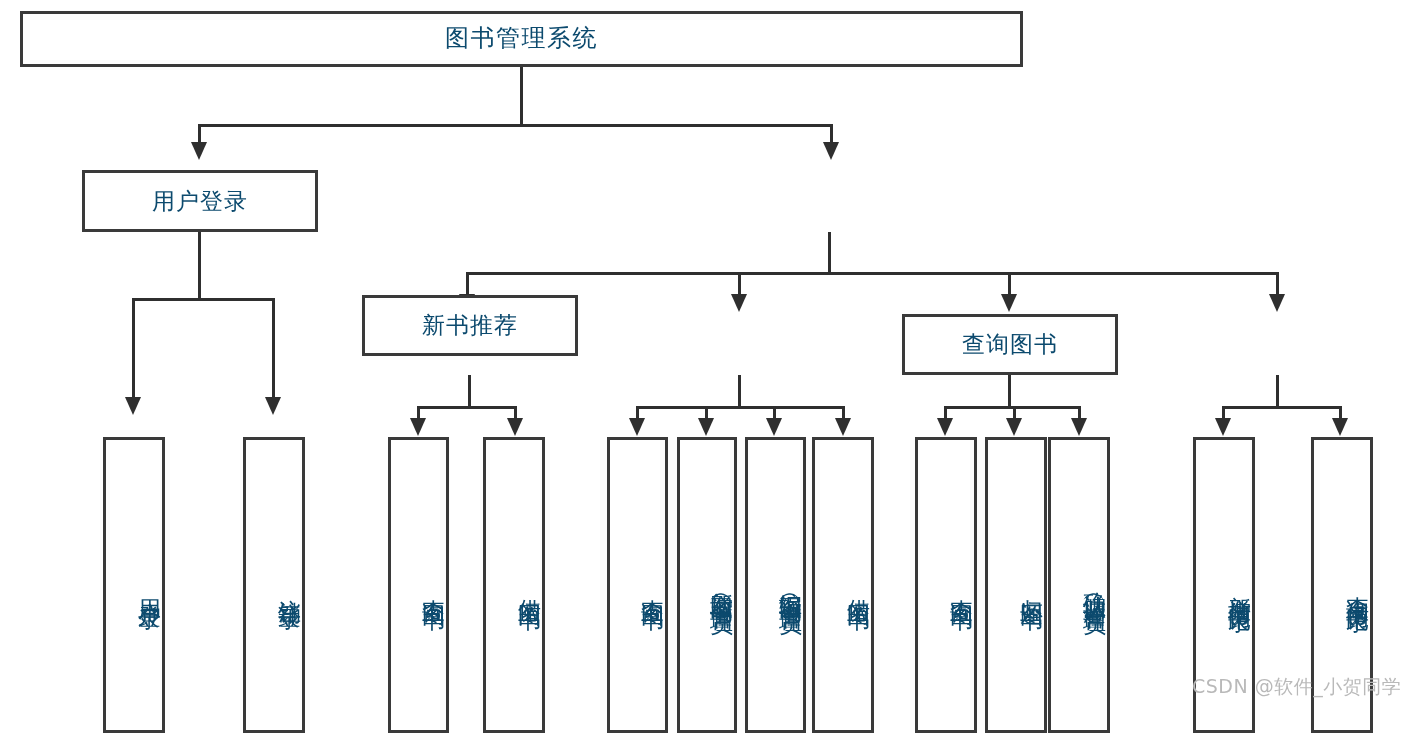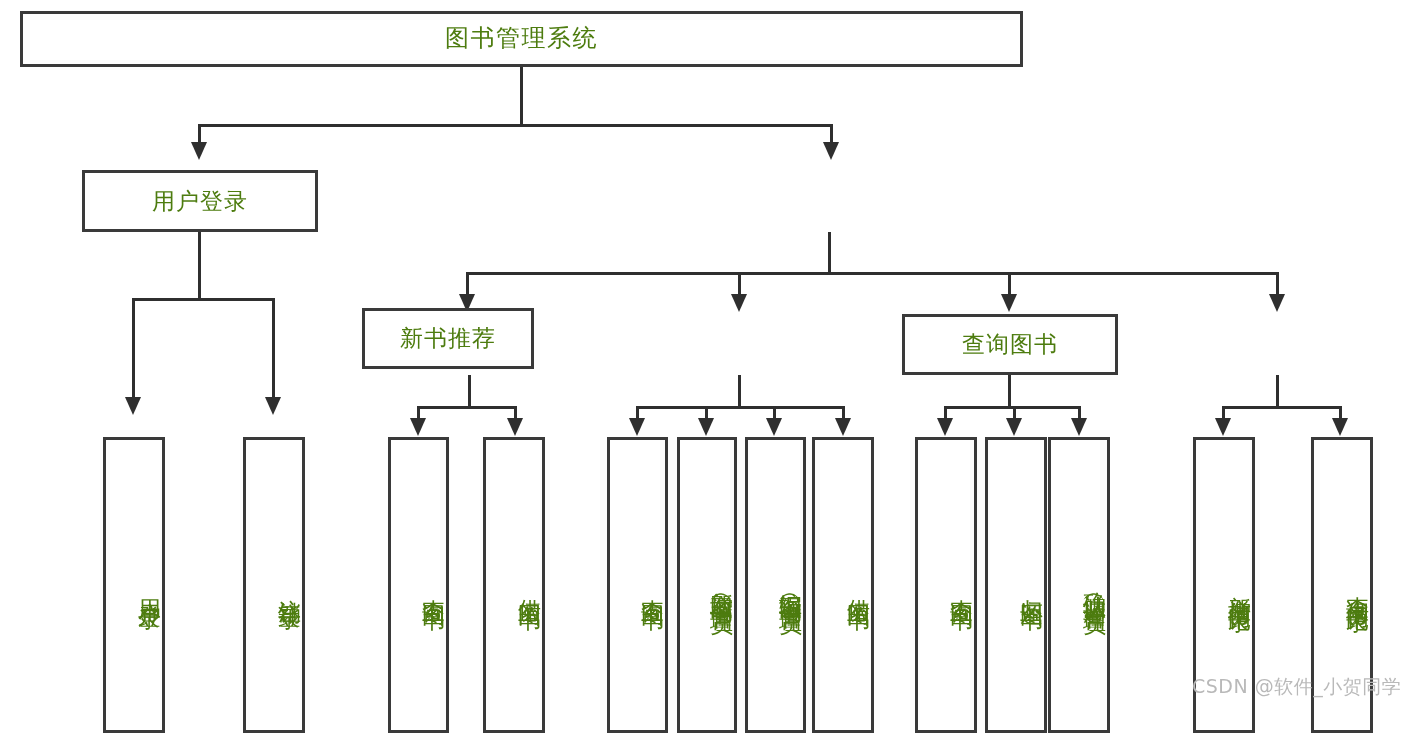--- a/index.html
+++ b/index.html
@@ -19,21 +19,21 @@
   }
   
   .node {
     position: absolute;
     box-sizing: border-box;
     border: 3px solid #3a3a3a;
     background: #ffffff;
     display: flex;
     align-items: center;
     justify-content: center;
-    color: #4d7c0f;
+    color: #0c4a6e;
     line-height: 1.05;
     text-align: center;
   }
   .node.horiz {
     font-size: 23px;
     letter-spacing: 1px;
   }
   .node.root {
     font-size: 24px;
     letter-spacing: 1.5px;
@@ -134,21 +134,21 @@
   <div class="conn hline" style="left:1222px; top:406px; width:120px;"></div>
   <div class="conn vline" style="left:1222px; top:406px; height:14px;"></div>
   <div class="arrow" style="left:1215px; top:418px;"></div>
   <div class="conn vline" style="left:1339px; top:406px; height:14px;"></div>
   <div class="arrow" style="left:1332px; top:418px;"></div>
 
   <div class="node root horiz" style="left:20px; top:11px; width:1003px; height:56px;">图书管理系统</div>
 
   <div class="node horiz" style="left:82px; top:170px; width:236px; height:62px;">用户登录</div>
 
-  <div class="node horiz" style="left:362px; top:308px; width:172px; height:61px;">新书推荐</div>
+  <div class="node horiz" style="left:362px; top:295px; width:216px; height:61px;">新书推荐</div>
   <div class="node horiz" style="left:902px; top:314px; width:216px; height:61px;">查询图书</div>
 
   <div class="node vert" style="left:103px; top:437px; width:62px; height:296px;">用户登录</div>
   <div class="node vert" style="left:243px; top:437px; width:62px; height:296px;">注销登录</div>
   <div class="node vert" style="left:388px; top:437px; width:61px; height:296px;">查询图书</div>
   <div class="node vert" style="left:483px; top:437px; width:62px; height:296px;">借阅图书</div>
   <div class="node vert" style="left:607px; top:437px; width:61px; height:296px;">查询图书</div>
   <div class="node vert" style="left:677px; top:437px; width:60px; height:296px;">新增图书（管理员）</div>
   <div class="node vert" style="left:745px; top:437px; width:61px; height:296px;">编辑图书（管理员）</div>
   <div class="node vert" style="left:812px; top:437px; width:62px; height:296px;">借阅图书</div>

